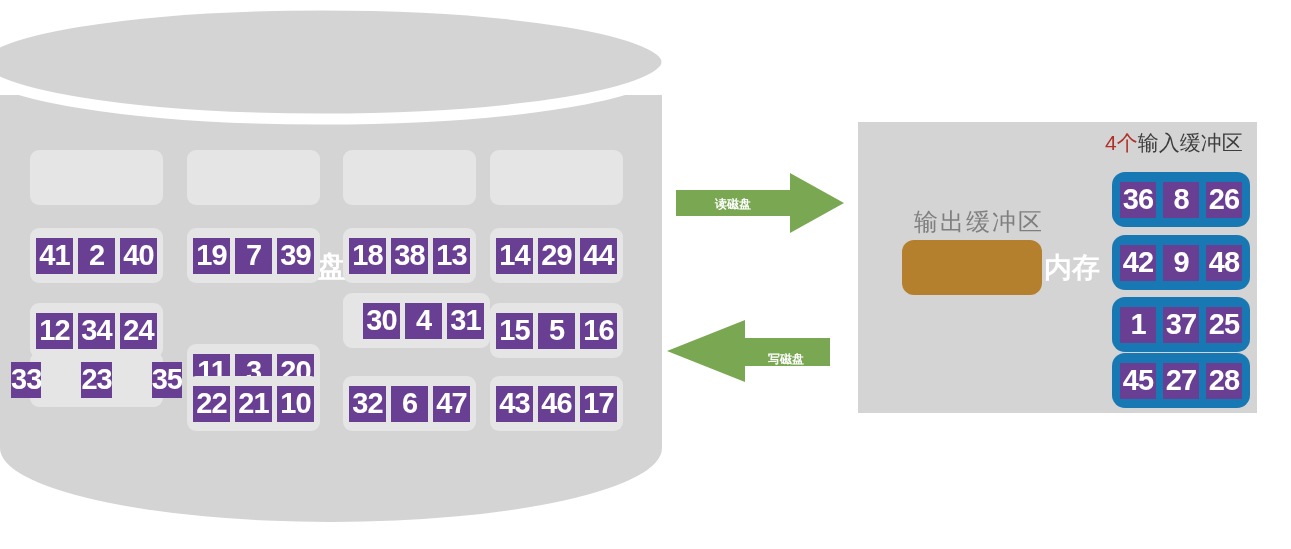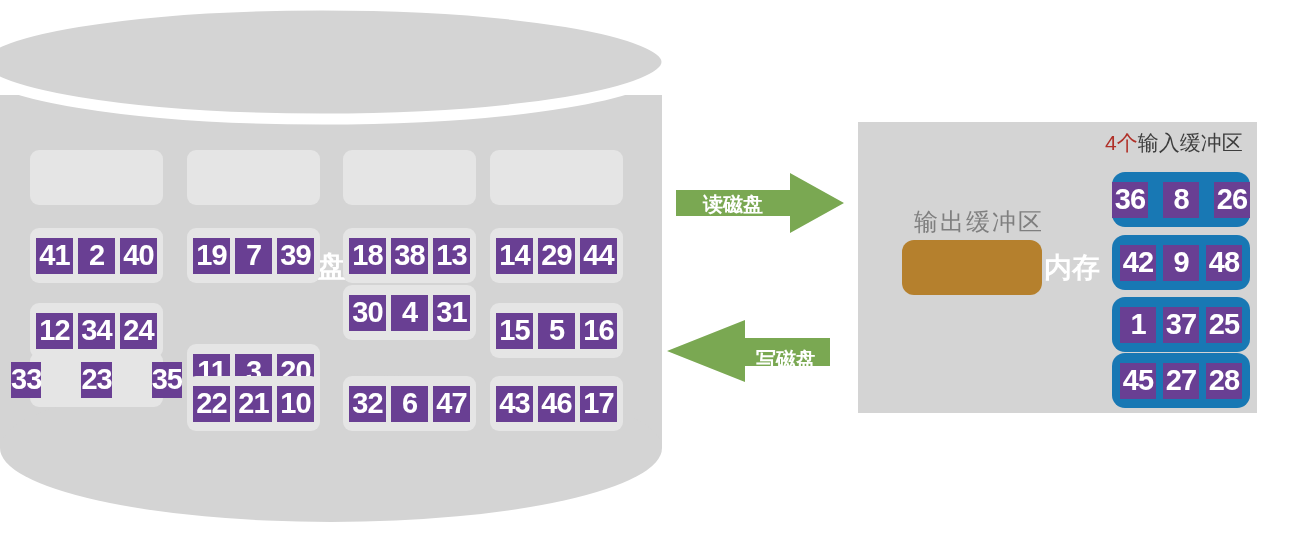--- a/index.html
+++ b/index.html
@@ -20,21 +20,21 @@
     gap:5px; z-index:2;
   }
   .cell{
     width:37px; height:36px; background:#693F93; color:#ffffff;
     font-weight:bold; font-size:29px; letter-spacing:-1px;
     display:flex; align-items:center; justify-content:center;
   }
   
   .arrow-svg{position:absolute; z-index:3;}
   .arrow-label{
-    position:absolute; z-index:4; color:#ffffff; font-weight:bold; font-size:20px;
+    position:absolute; z-index:4; color:#ffffff; font-weight:bold; font-size:12px;
     display:flex; align-items:center; justify-content:center; white-space:nowrap;
   }
   #read-arrow-label{left:676px; top:190px; width:114px; height:28px;}
   #write-arrow-label{left:740px; top:338px; width:92px; height:42px;}
   
   .mem-panel{
     position:absolute; left:858px; top:122px; width:399px; height:291px;
     background:#D4D4D4; z-index:2;
   }
   .mem-title{
@@ -102,21 +102,21 @@
       <div class="green-block" style="left: 30px; top: 303px;">
         <div class="cell">12</div>
         <div class="cell">34</div>
         <div class="cell">24</div>
       </div>
       <div class="green-block" style="left: 187px; top: 303px; margin-top: 41px;">
         <div class="cell">11</div>
         <div class="cell">3</div>
         <div class="cell">20</div>
       </div>
-      <div class="green-block" style="left: 343px; top: 285px;">
+      <div class="green-block" style="left: 343px; top: 293px; padding-left: 14px;">
         <div class="cell">30</div>
         <div class="cell">4</div>
         <div class="cell">31</div>
       </div>
       <div class="green-block" style="left: 490px; top: 303px; text-align: center;">
         <div class="cell">15</div>
         <div class="cell">5</div>
         <div class="cell">16</div>
       </div>
       <div class="green-block" style="left: 30px; top: 352px; gap: 40px;">
@@ -152,21 +152,21 @@
   <div class="arrow-label" id="write-arrow-label">写磁盘</div>
 
   <div class="mem-panel">
     <div class="mem-title">
       <span class="count">4个</span><span>输入缓冲区</span>
     </div>
     <div class="output-label">输出缓冲区</div>
     <div class="output-buffer"></div>
     <div class="memory-label">内存</div>
     <div id="input-buffers">
-        <div class="blue-block" style="top: 50px; justify-content: space-between;">
+        <div class="blue-block" style="top: 50px;">
           <div class="cell">36</div>
           <div class="cell">8</div>
           <div class="cell">26</div>
         </div>
         <div class="blue-block" style="top: 113px;">
           <div class="cell">42</div>
           <div class="cell">9</div>
           <div class="cell">48</div>
         </div>
         <div class="blue-block" style="top: 175px;">

